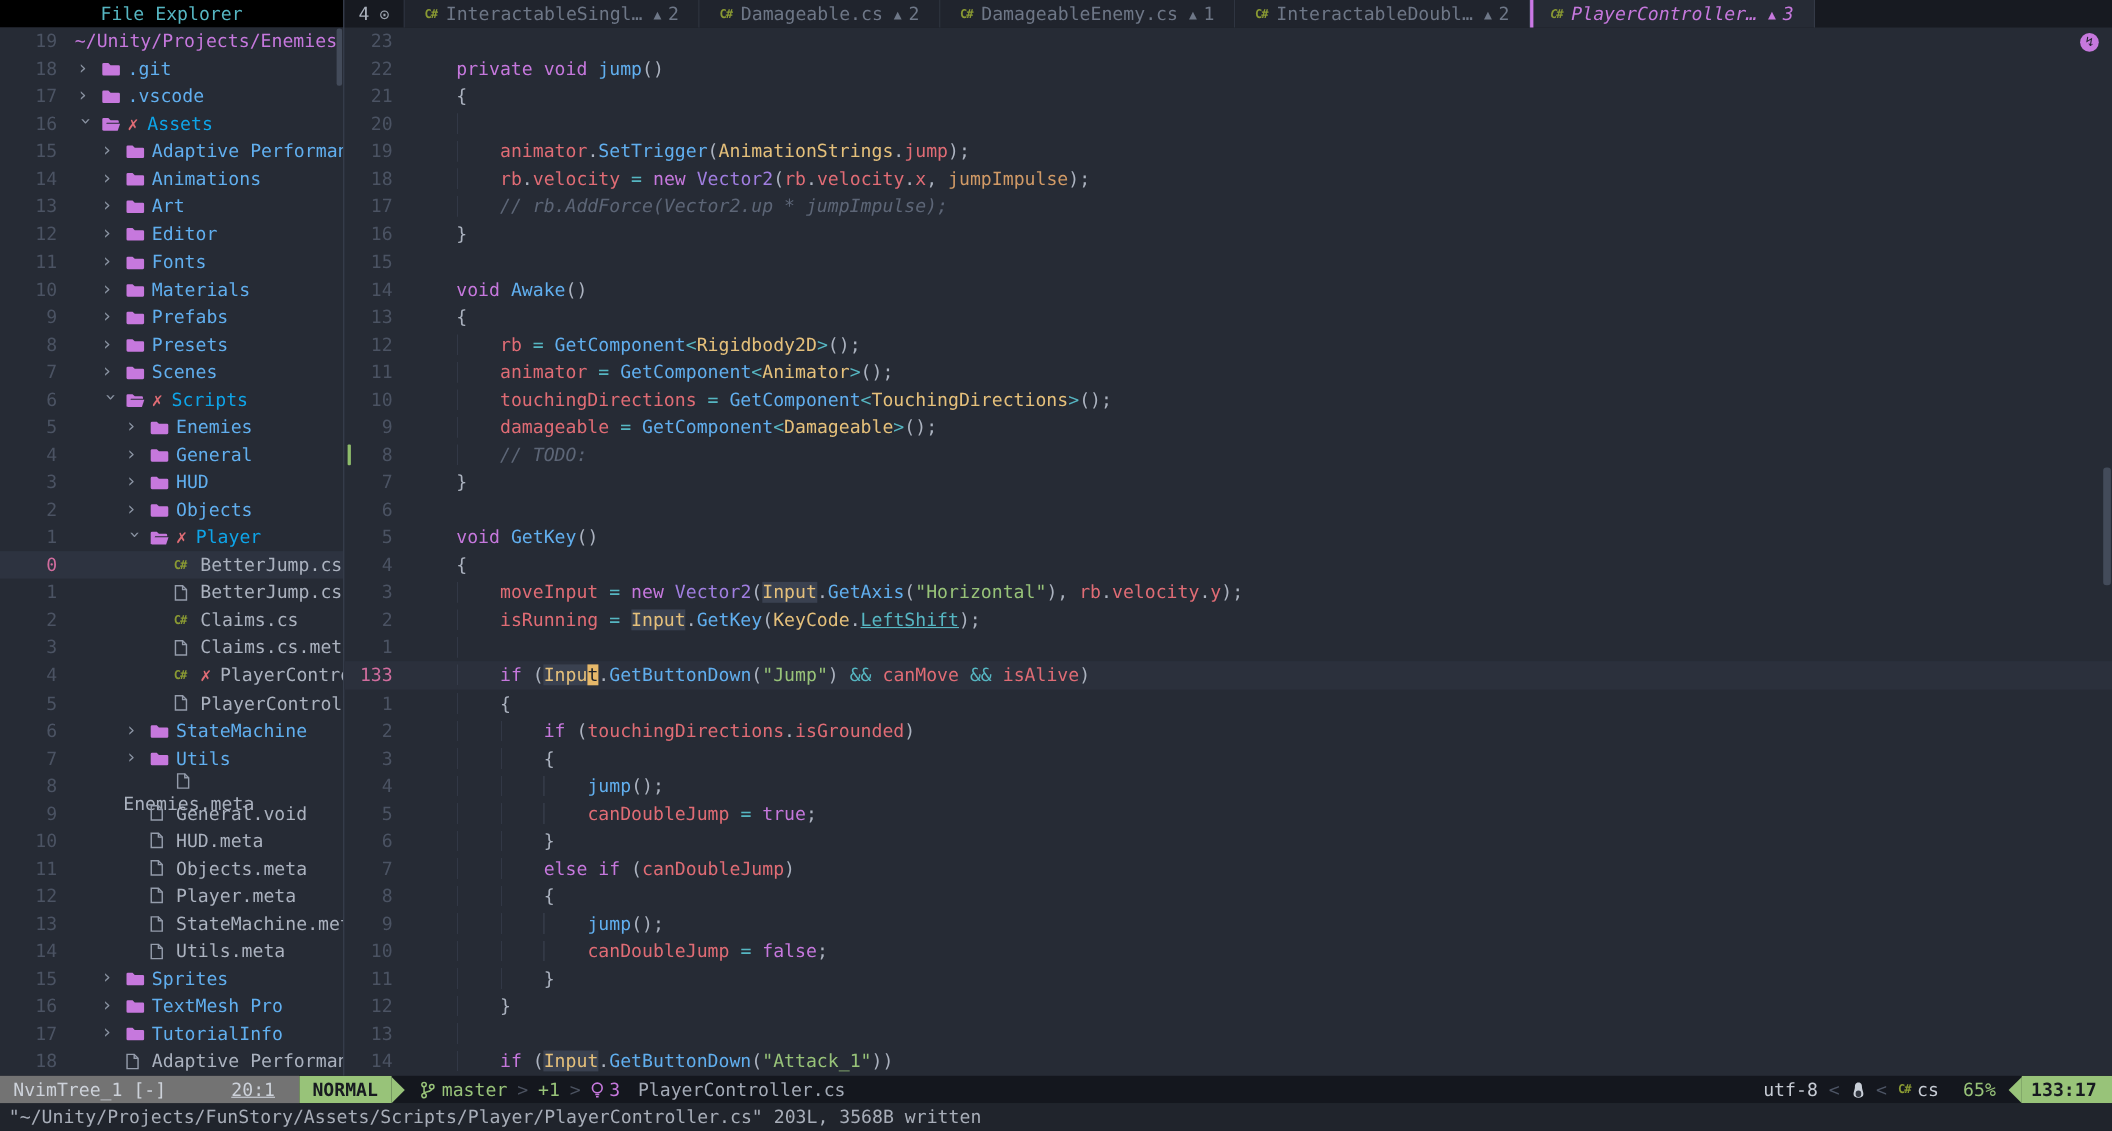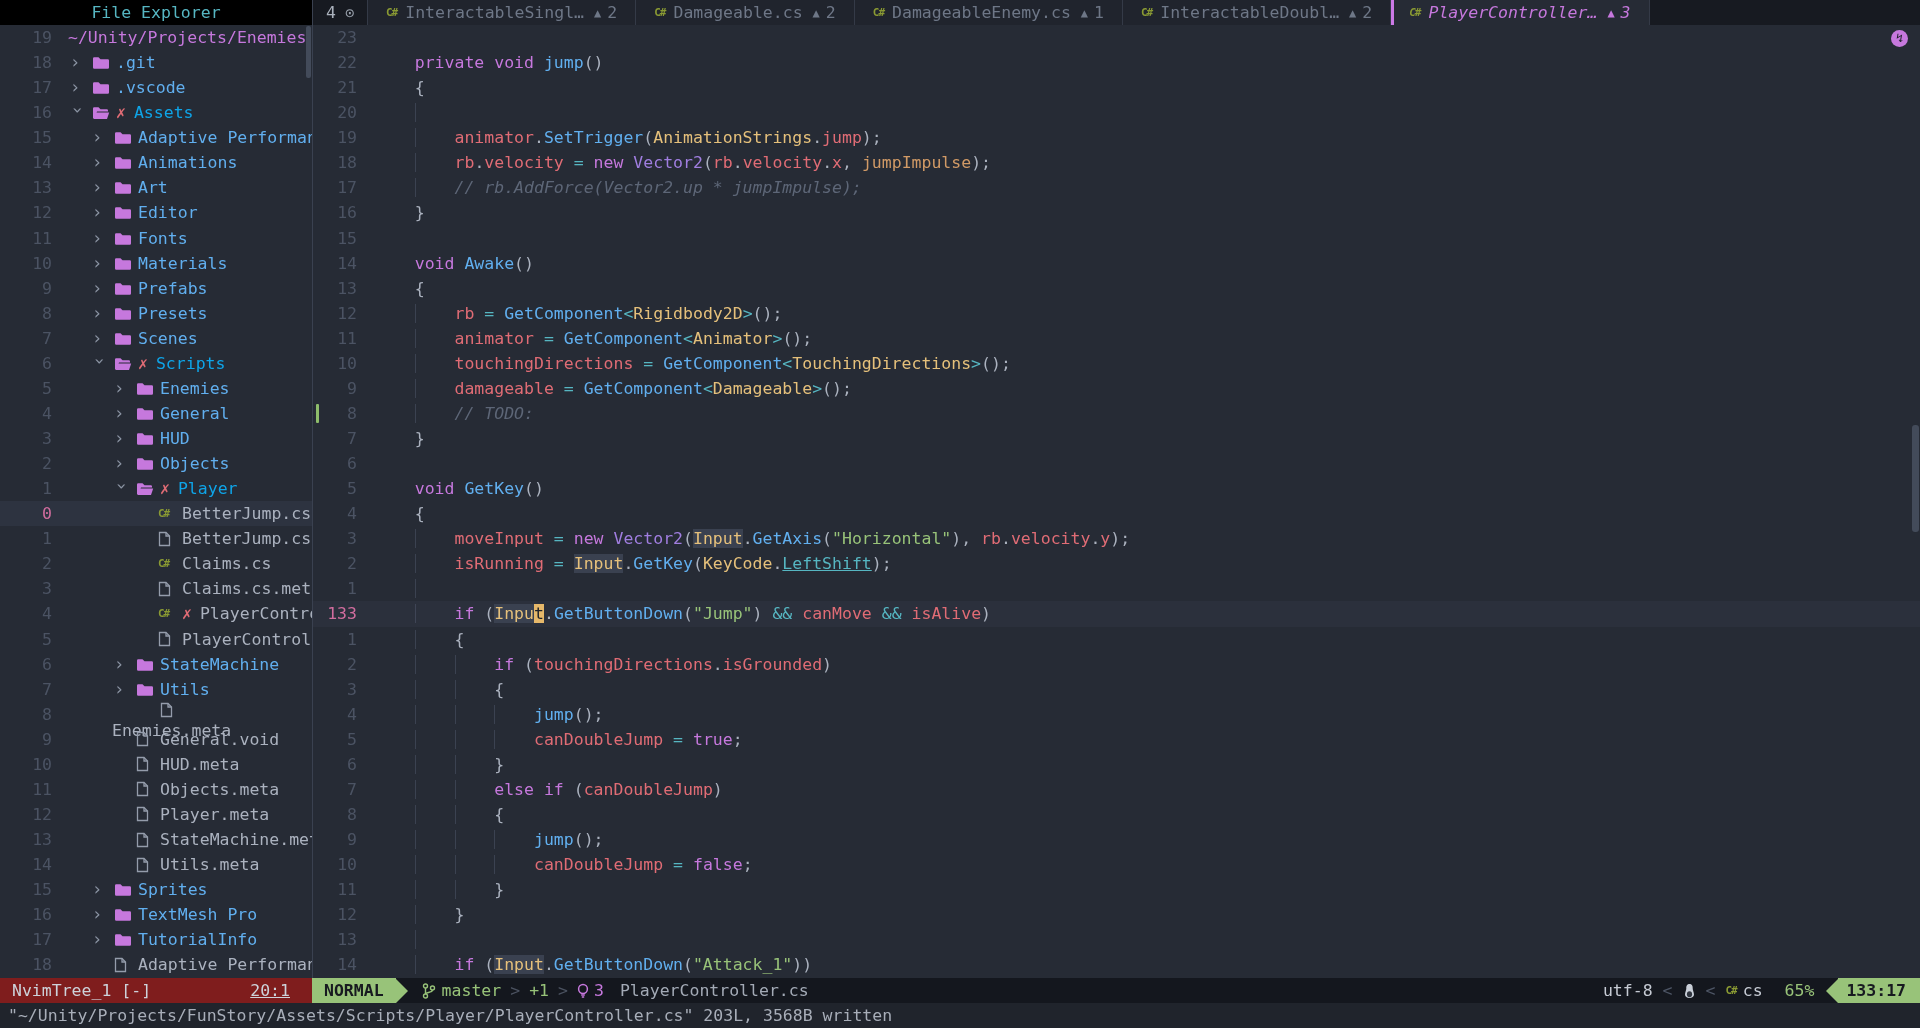--- a/index.html
+++ b/index.html
@@ -55,21 +55,21 @@
   .tk-pl{color:#abb2bf;} .tk-kw{color:#c678dd;} .tk-fn{color:#61afef;}
   .tk-type{color:#e5c07b;} .tk-ctor{color:#a07ee0;} .tk-red{color:#e06c75;}
   .tk-orange{color:#d19a66;} .tk-str{color:#98c379;} .tk-op{color:#56b6c2;}
   .tk-cyan{color:#56b6c2;text-decoration:underline;} .tk-cm{color:#5d6677;font-style:italic;}
   .tk-hlty{color:#e5c07b;background:#3a4150;}
   .tk-cursor{color:#1d2129;background:#e6b86a;}
   #ed-scroll{position:absolute;right:1px;top:400px;width:7px;height:107px;background:#434b5a;border-radius:3px;}
 
   
   #statusline{position:absolute;left:0;top:978px;height:25px;width:1920px;display:flex;background:#14171e;}
-  #st-nvt{width:312px;flex:none;background:#7f1d1d;color:#cdd2da;display:flex;align-items:center;}
+  #st-nvt{width:272px;flex:none;background:#737373;color:#cdd2da;display:flex;align-items:center;}
   #st-nvt .nm{padding-left:12px;}
   #st-nvt .pos{margin-left:auto;padding-right:22px;text-decoration:underline;}
   #st-main{flex:1;display:flex;align-items:center;overflow:hidden;}
   .mode-badge{background:#98c379;color:#171a20;font-weight:bold;padding:0 12px;height:25px;line-height:25px;}
   .pl-arrow-r{width:0;height:0;border-top:12.5px solid transparent;border-bottom:12.5px solid transparent;
               border-left:12px solid #98c379;}
   .pl-arrow-l{width:0;height:0;border-top:12.5px solid transparent;border-bottom:12.5px solid transparent;
               border-right:12px solid #98c379;}
   .green{color:#98c379;} .purple{color:#c678dd;}
   .stsep{color:#4b5260;margin:0 9px;}

